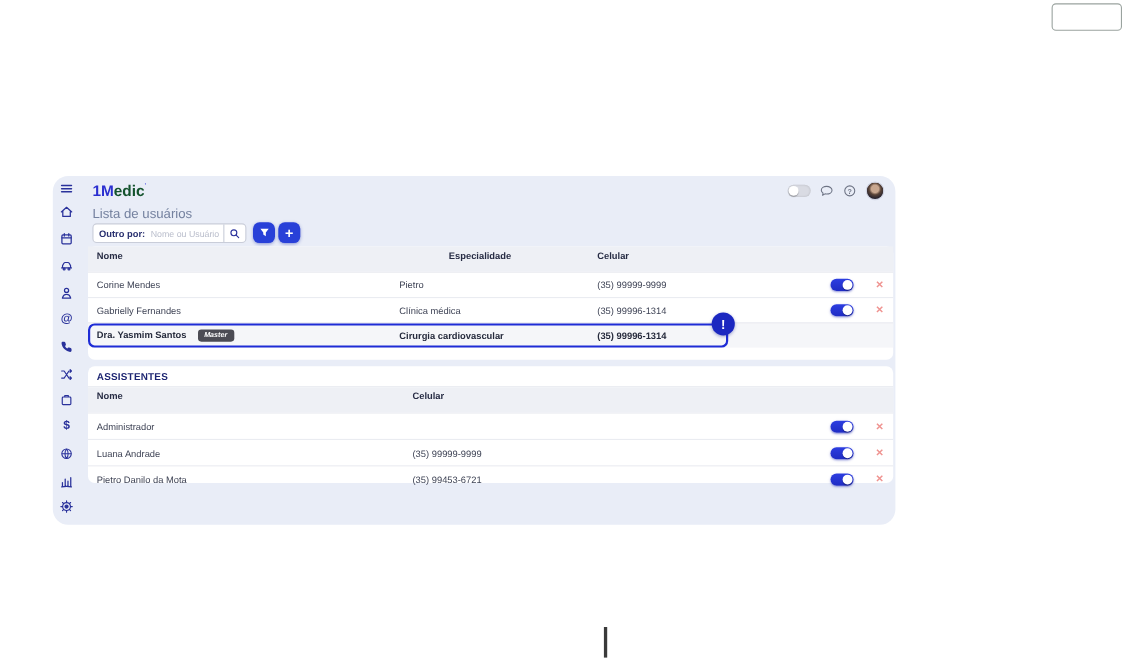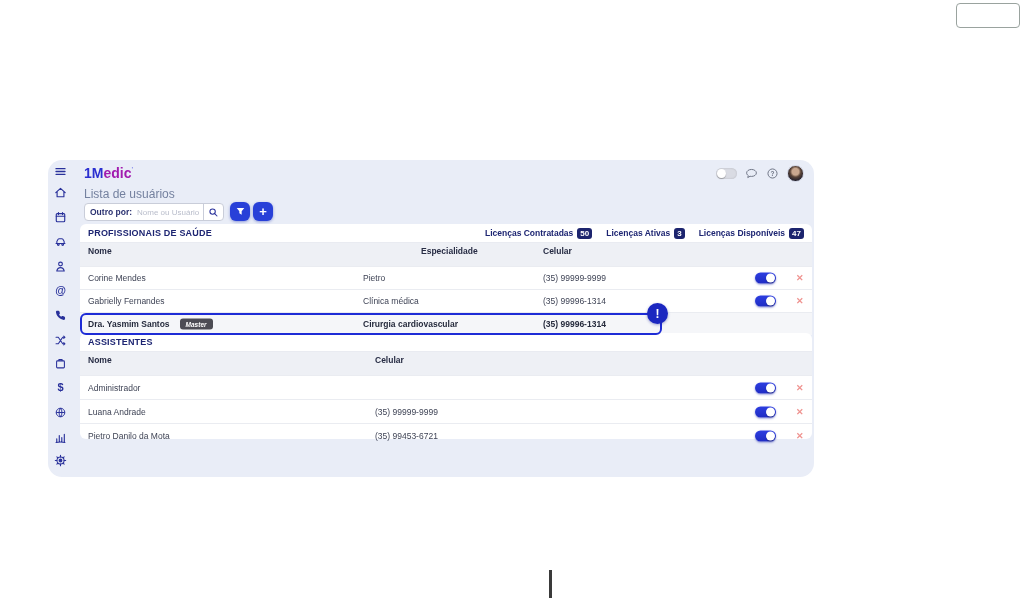--- a/index.html
+++ b/index.html
@@ -21,21 +21,21 @@
 
   
   .side-icon { position:absolute; left:6px; width:13px; height:13px; color:#29319b;
     display:flex; align-items:center; justify-content:center; cursor:pointer; }
   .side-icon svg { width:13px; height:13px; display:block; }
   .glyph-icon { font-size:11px; font-weight:bold; line-height:13px; }
 
   
   .logo { position:absolute; left:36px; top:5px; font-size:14px; white-space:nowrap; }
   .logo-bold { font-weight:bold; color:#2b2fd0; }
-  .logo-rest { font-weight:600; color:#a21caf; }
+  .logo-rest { font-weight:600; color:#14532d; }
   .logo-mark { font-size:8px; color:#6468e8; vertical-align:top; }
   .top-controls { position:absolute; right:10px; top:4px; height:18px;
     display:flex; align-items:center; gap:8px; }
   .toggle-off { width:21px; height:11px; border-radius:6px; background:#d9dbe3;
     position:relative; box-shadow:inset 0 0 2px rgba(0,0,0,.18); cursor:pointer; }
   .toggle-off::after { content:""; position:absolute; left:1px; top:1px; width:9px; height:9px;
     border-radius:50%; background:#fff; box-shadow:0 1px 1px rgba(0,0,0,.25); }
   .hdr-icon { width:13px; height:13px; color:#6d7384; cursor:pointer; }
   .hdr-icon svg { width:13px; height:13px; display:block; }
   .avatar { width:17px; height:17px; border-radius:50%; cursor:pointer;
@@ -68,21 +68,21 @@
   .table-title-row { height:19px; display:flex; align-items:center; justify-content:space-between;
     padding:0 8px; border-bottom:1px solid #e9ebf1; }
   .section-title { font-size:9px; font-weight:bold; color:#1d2572; letter-spacing:.2px; }
   .licenses { display:flex; gap:14px; align-items:center; }
   .license { display:flex; gap:4px; align-items:center; font-size:8.5px; font-weight:bold; color:#1d2572; }
   .license-badge { background:#1c246e; color:#fff; font-size:8px; font-weight:bold;
     border-radius:3px; min-width:9px; padding:1px 3px; text-align:center; }
   .cols-row { height:23px; background:#eef0f5; position:relative;
     font-size:8.5px; font-weight:bold; color:#272c44; }
   .cols-row span { position:absolute; top:3px; }
-  .c-nome { left:8px; } .c-esp { left:300px;padding-left:41px; } .c-cel1 { left:463px; } .c-cel2 { left:295px; }
+  .c-nome { left:8px; } .c-esp { left:287px;padding-left:41px; } .c-cel1 { left:463px; } .c-cel2 { left:295px; }
   .data-row { position:relative; border-top:1px solid #eaecf1; font-size:8.5px; color:#3e4355; }
   .table-1 .data-row { height:23px; }
   .table-2 .data-row { height:24px;text-align:right; }
   .cell { position:absolute; top:50%; transform:translateY(-50%); white-space:nowrap; }
   .cell-nome { left:8px; display:flex; align-items:center; }
   .cell-esp { left:283px; } .cell-cel1 { left:463px; } .cell-cel2 { left:295px; }
   .master-badge { background:#4c4c54; color:#fff; font-size:6.5px; font-style:italic;
     font-weight:600; padding:1.5px 6px; border-radius:3px; margin-left:10px; line-height:1.2; }
   .toggle-on { position:absolute; left:675px; top:50%; transform:translateY(-50%);
     width:21px; height:11px; border-radius:6px;
@@ -204,37 +204,20 @@
         </span>
     </div>
     <div class="sq-btn filter-btn">
         <svg viewBox="0 0 16 16">
           <path fill="#ffffff" d="M2.5 3h11L9.7 7.8v4.9l-3.4-2.3V7.8z"></path>
         </svg>
       </div>
     <div class="sq-btn add-btn">+</div>
 
     <section class="table table-1">
-      <div class="table-title-row">
-        <span class="section-title">PROFISSIONAIS DE SAÚDE</span>
-        <div class="licenses">
-          <span class="license">
-              <span>Licenças Contratadas</span>
-              <span class="license-badge">50</span>
-            </span>
-          <span class="license">
-              <span>Licenças Ativas</span>
-              <span class="license-badge">3</span>
-            </span>
-          <span class="license">
-              <span>Licenças Disponíveis</span>
-              <span class="license-badge">47</span>
-            </span>
-        </div>
-      </div>
       <div class="cols-row">
         <span class="c-nome">Nome</span>
         <span class="c-esp">Especialidade</span>
         <span class="c-cel1">Celular</span>
       </div>
       <div class="data-row">
         <span class="cell cell-nome">Corine Mendes</span>
         <span class="cell cell-esp">Pietro</span>
         <span class="cell cell-cel1">(35) 99999-9999</span>
         <span class="toggle-on"></span>

